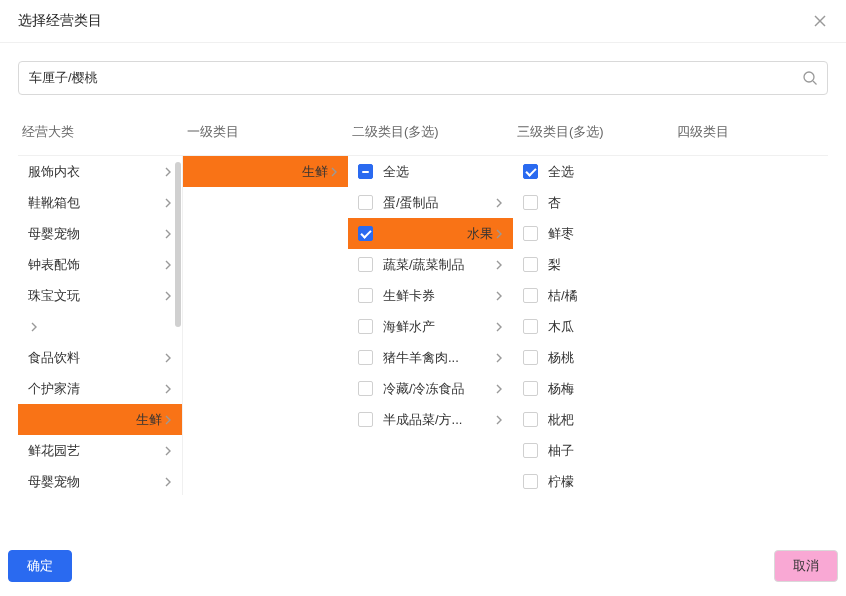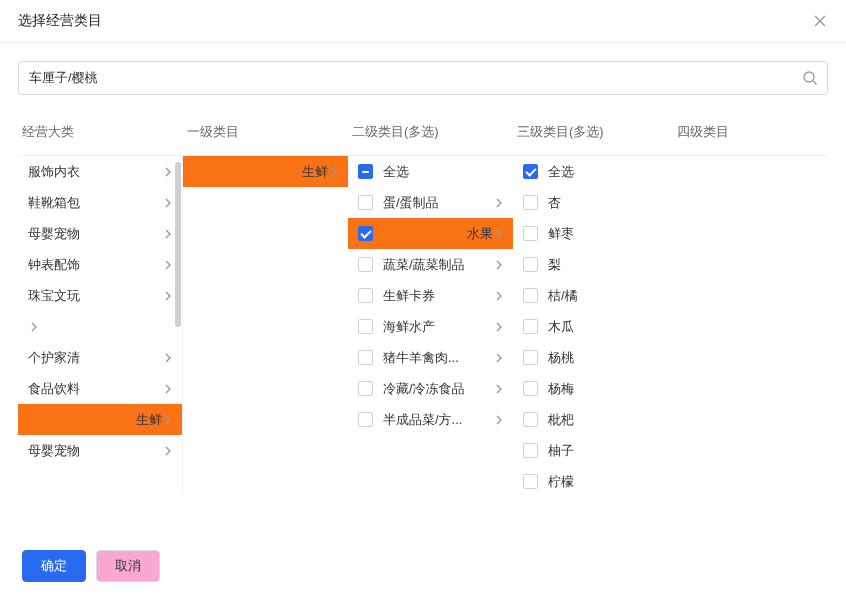--- a/index.html
+++ b/index.html
@@ -144,24 +144,24 @@
       content: "";
       position: absolute;
       left: 3px; top: 6px;
       width: 7px; height: 2px;
       background: #fff;
       border-radius: 1px;
     }
 
     .footer {
       position: absolute;
-      bottom: 0; left: 0; right: 16px;
-      padding: 14px 22px;
+      bottom: 0; left: 0; right: 0;
+      padding: 14px 8px;
       display: flex;
-      justify-content: flex-start;
+      justify-content: space-between;
       gap: 10px;
       background: #fff;
     }
     .btn {
       height: 32px;
       padding: 0 18px;
       border-radius: 4px;
       font-size: 13px;
       cursor: pointer;
       display: inline-flex;
@@ -256,37 +256,45 @@
         </span>
       </div>
       <div class="item">
         <span class="chevron">
           <svg viewBox="0 0 12 12" stroke="currentColor" stroke-width="1.4" fill="none">
             <polyline points="4,2 8,6 4,10"></polyline>
           </svg>
         </span>
       </div>
       <div class="item">
+        <span class="item-label">食品饮料</span>
+        <span class="chevron">
+          <svg viewBox="0 0 12 12" stroke="currentColor" stroke-width="1.4" fill="none">
+            <polyline points="4,2 8,6 4,10"></polyline>
+          </svg>
+        </span>
+      </div>
+      <div class="item">
         <span class="item-label">个护家清</span>
-        <span class="chevron">
-          <svg viewBox="0 0 12 12" stroke="currentColor" stroke-width="1.4" fill="none">
-            <polyline points="4,2 8,6 4,10"></polyline>
-          </svg>
-        </span>
-      </div>
-      <div class="item">
-        <span class="item-label">食品饮料</span>
         <span class="chevron">
           <svg viewBox="0 0 12 12" stroke="currentColor" stroke-width="1.4" fill="none">
             <polyline points="4,2 8,6 4,10"></polyline>
           </svg>
         </span>
       </div>
       <div class="item selected">
         <span class="item-label">生鲜</span>
+        <span class="chevron">
+          <svg viewBox="0 0 12 12" stroke="currentColor" stroke-width="1.4" fill="none">
+            <polyline points="4,2 8,6 4,10"></polyline>
+          </svg>
+        </span>
+      </div>
+      <div class="item">
+        <span class="item-label">鲜花园艺</span>
         <span class="chevron">
           <svg viewBox="0 0 12 12" stroke="currentColor" stroke-width="1.4" fill="none">
             <polyline points="4,2 8,6 4,10"></polyline>
           </svg>
         </span>
       </div>
       <div class="item">
         <span class="item-label">母婴宠物</span>
         <span class="chevron">
           <svg viewBox="0 0 12 12" stroke="currentColor" stroke-width="1.4" fill="none">

